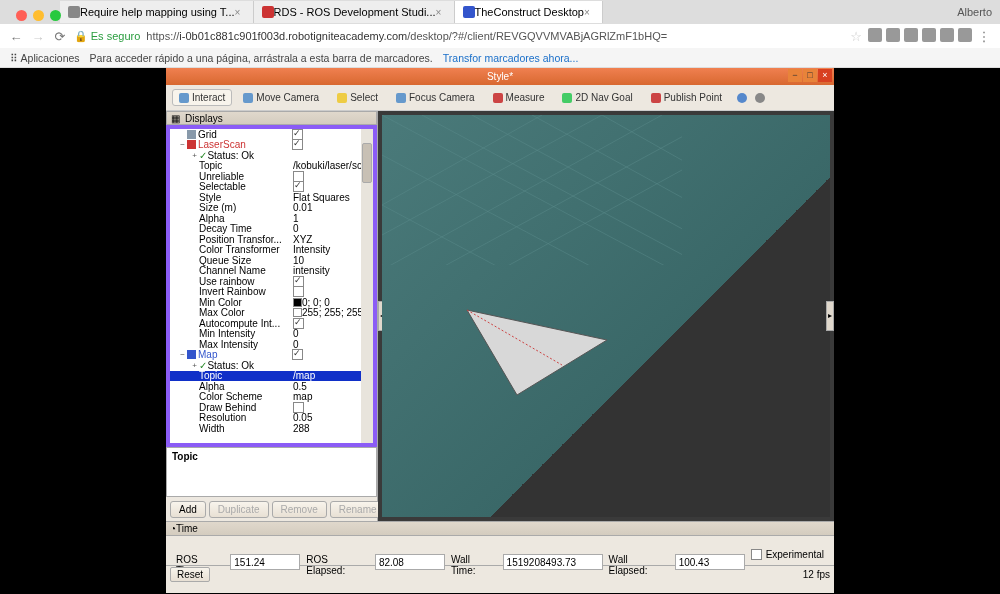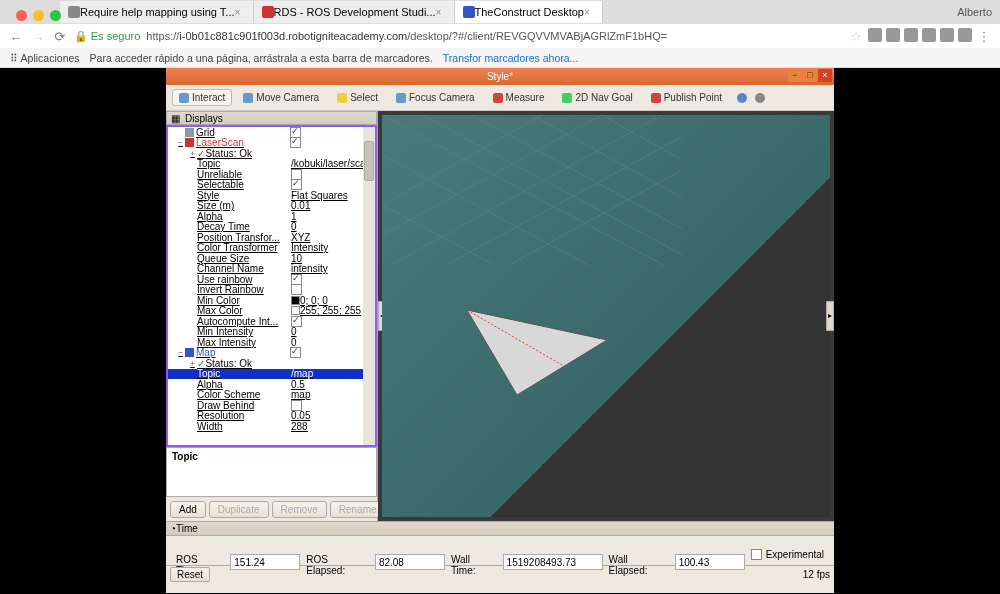--- a/index.html
+++ b/index.html
@@ -40,21 +40,21 @@
 .menubar { height: 18px; display: flex; align-items: center; padding: 0 6px; gap: 12px; font-size: 10px; color: #333; background: #ede8e0; border-bottom: 1px solid #ccc; }
 .toolbar { height: 26px; display: flex; align-items: center; padding: 2px 6px; gap: 4px; background: #ede8e0; border-bottom: 1px solid #ccc; }
 .tool-btn { display: flex; align-items: center; gap: 3px; padding: 2px 6px; font-size: 10px; color: #333; border: 1px solid transparent; border-radius: 3px; }
 .tool-btn.active { background: #f8f4ec; border: 1px solid #bbb; }
 .tool-icon { width: 10px; height: 10px; display: inline-block; }
 
 .main-area { display: flex; height: 410px; }
 .displays-panel { width: 212px; display: flex; flex-direction: column; border-right: 1px solid #aaa; }
 .panel-header { height: 14px; background: linear-gradient(#e0d8cc, #d4ccbf); border: 1px solid #aaa; font-size: 10px; padding: 0 4px; display: flex; align-items: center; }
 .panel-header-icon { width: 10px; height: 10px; margin-right: 4px; }
-.tree-scroll { flex: 1; overflow: hidden; background: #fff; border: 2px solid #8b5cf6; font-size: 10px; position: relative; text-decoration: underline; }
+.tree-scroll { flex: 1; overflow: hidden; background: #fff; border: 4px solid #8b5cf6; font-size: 10px; position: relative; }
 .tree-scrollbar { position: absolute; right: 0; top: 0; bottom: 0; width: 12px; background: #e8e4dc; }
 .tree-thumb { position: absolute; right: 1px; top: 14px; width: 10px; height: 40px; background: #c8c0b4; border: 1px solid #aaa; border-radius: 2px; }
 .tree-row { display: flex; align-items: center; height: 10.5px; padding-left: 4px; }
 .tree-row.selected { background: #1030c8; color: #fff; }
 .tree-label { width: 94px; overflow: hidden; white-space: nowrap; }
 .tree-value { flex: 1; }
 .expander { width: 9px; display: inline-block; text-align: center; font-size: 8px; color: #555; }
 .icon-square { width: 9px; height: 9px; display: inline-block; margin-right: 2px; }
 .checkbox-cell { width: 11px; height: 11px; border: 1px solid #888; display: inline-block; background: #fff; position: relative; }
 .checkbox-cell.checked::after { content: "✓"; position: absolute; font-size: 9px; line-height: 9px; left: 0; top: -1px; color: #333; }

